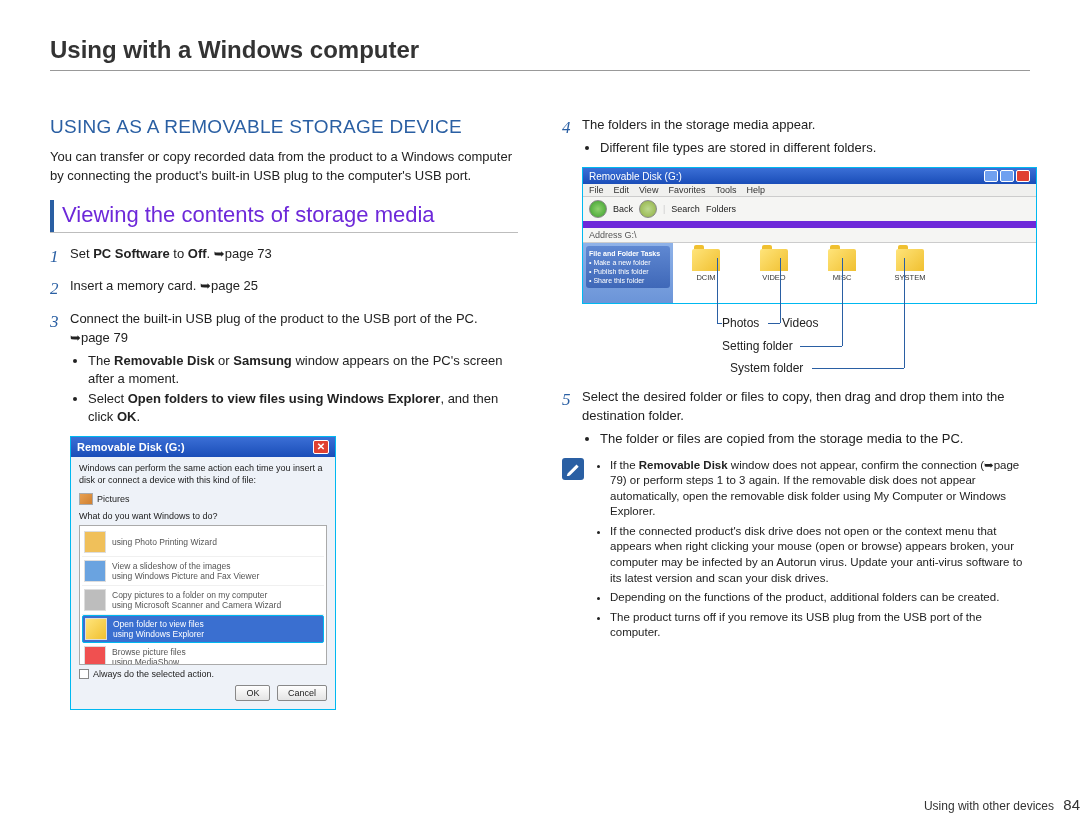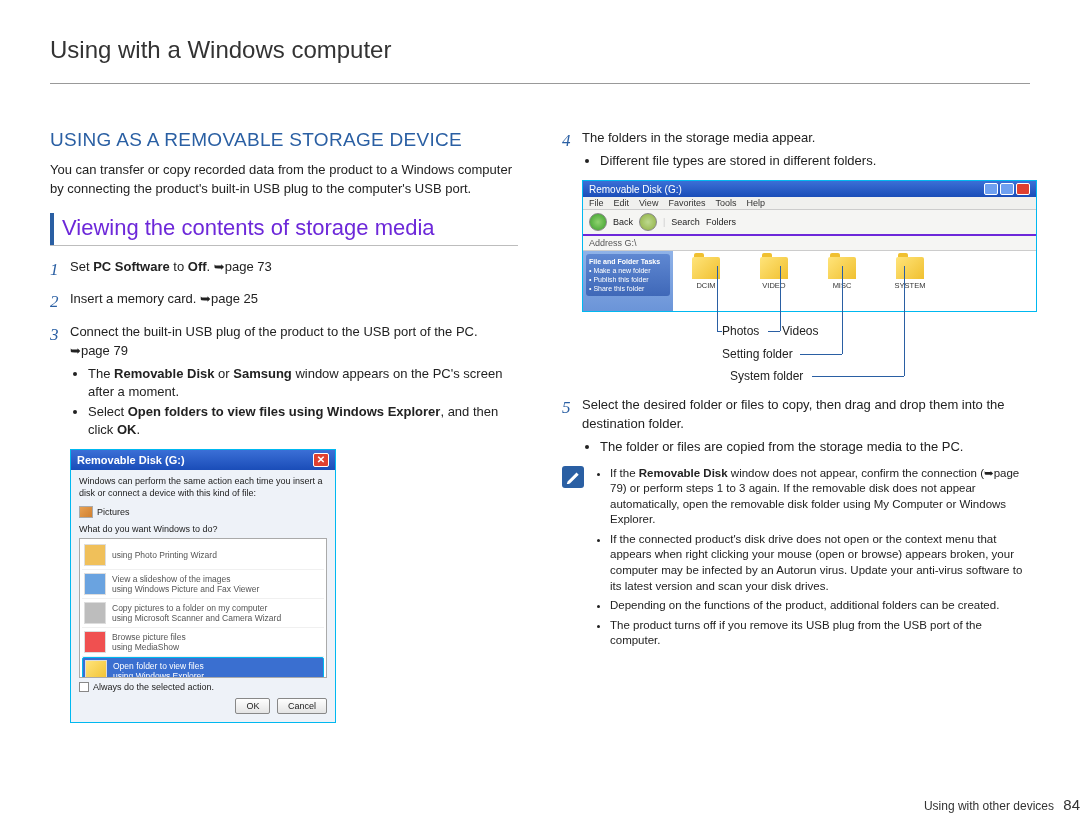--- a/index.html
+++ b/index.html
@@ -7,24 +7,24 @@
     width: 1080px;
     height: 825px;
     background: #fff;
     font-family: Arial, Helvetica, sans-serif;
     color: #222;
     padding: 36px 50px 10px 50px;
     position: relative;
   }
   .page-title {
     font-size: 24px;
-    font-weight: 400;
+    font-weight: 700;
     color: #333;
     border-bottom: 1px solid #999;
-    padding-bottom: 19px;
+    padding-bottom: 6px;
     margin-bottom: 18px;
   }
   .columns {
     display: flex;
     gap: 44px;
   }
   .col {
     flex: 1;
     min-width: 0;
     margin-top: 27px;
@@ -192,21 +192,21 @@
     font-size:9px;
     color:#333;
     padding:1px 6px;
     display:flex; gap:10px;
     border-bottom:1px solid #ccc;
   }
   .exp-tool {
     background:#f5f5f3;
     padding:3px 6px;
     display:flex; gap:6px; align-items:center;
-    border-bottom:2px solid #6d28d9;
+    border-bottom:7px solid #6d28d9;
     font-size:9px;
   }
   .tool-btn {
     width:18px; height:18px; border-radius:50%;
     background: radial-gradient(#8fd26f,#3a9f2a);
     border:1px solid #888;
   }
   .exp-addr {
     background:#f5f5f3;
     border-bottom:1px solid #ccc;
@@ -346,27 +346,27 @@
               <div class="dlg-item-text">using Photo Printing Wizard</div>
             </div>
             <div class="dlg-item">
               <div class="dlg-item-icon" style="background: rgb(106, 163, 224);"></div>
               <div class="dlg-item-text">View a slideshow of the images<br>using Windows Picture and Fax Viewer</div>
             </div>
             <div class="dlg-item">
               <div class="dlg-item-icon" style="background: rgb(189, 189, 189);"></div>
               <div class="dlg-item-text">Copy pictures to a folder on my computer<br>using Microsoft Scanner and Camera Wizard</div>
             </div>
+            <div class="dlg-item dlg-highlight">
+              <div class="dlg-item-icon" style="background: linear-gradient(135deg, rgb(255, 228, 122), rgb(240, 192, 48));"></div>
+              <div class="dlg-item-text">Open folder to view files<br>using Windows Explorer</div>
+            </div>
             <div class="dlg-item">
               <div class="dlg-item-icon" style="background: rgb(240, 80, 80);"></div>
               <div class="dlg-item-text">Browse picture files<br>using MediaShow</div>
-            </div>
-            <div class="dlg-item dlg-highlight">
-              <div class="dlg-item-icon" style="background: linear-gradient(135deg, rgb(255, 228, 122), rgb(240, 192, 48));"></div>
-              <div class="dlg-item-text">Open folder to view files<br>using Windows Explorer</div>
             </div>
           </div>
         <div class="dlg-check">
           <div class="box"></div>
           <span>Always do the selected action.</span>
         </div>
         <div class="dlg-btns">
           <span class="win-btn">OK</span>
           <span class="win-btn">Cancel</span>
         </div>

